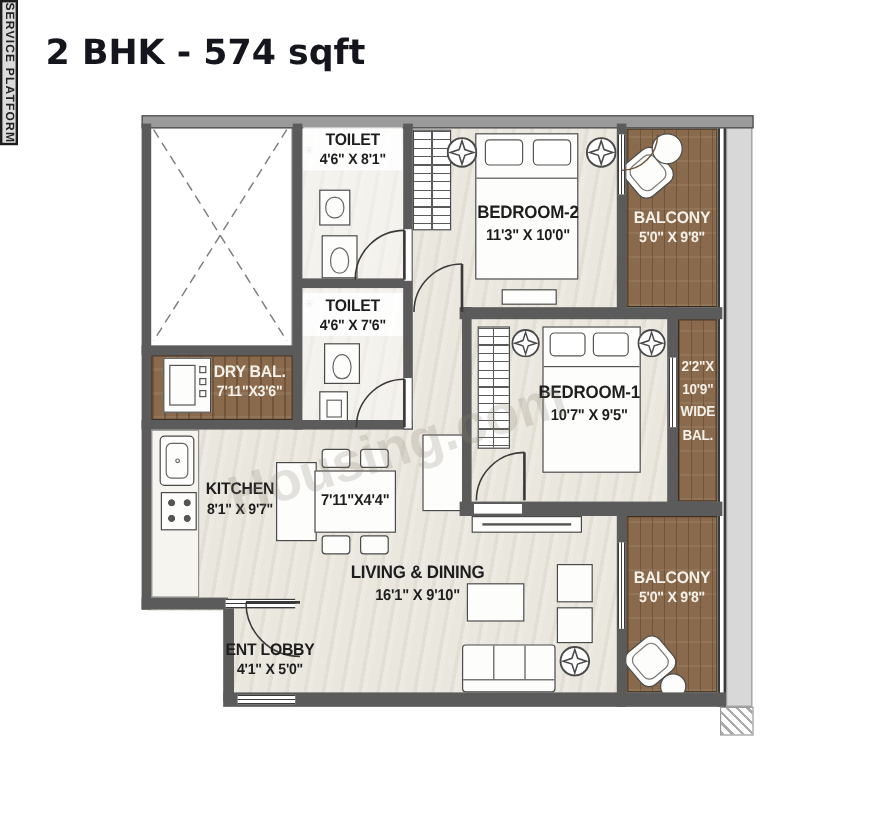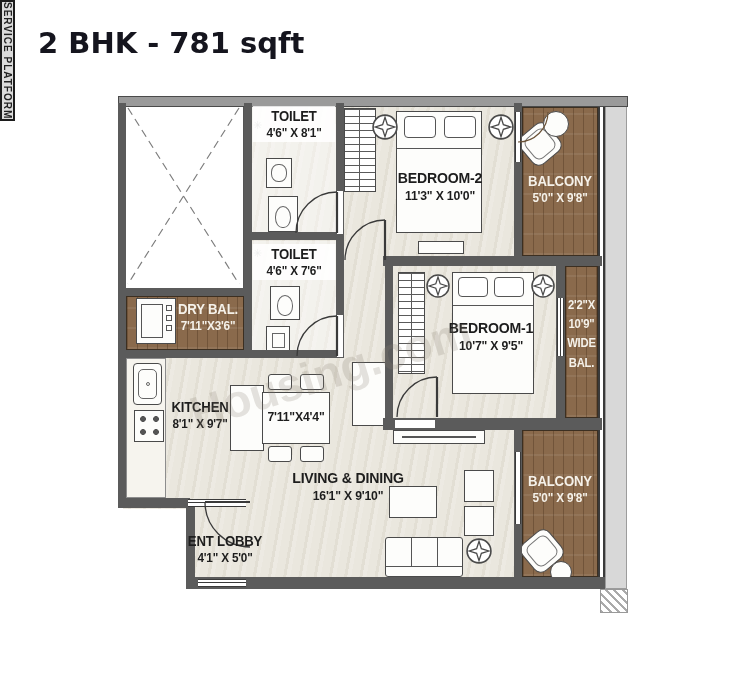--- a/index.html
+++ b/index.html
@@ -67,21 +67,21 @@
   .wm{position:absolute;z-index:8;transform:rotate(-17deg);font-size:46px;font-weight:700;
       color:rgba(135,128,115,.22);white-space:nowrap;pointer-events:none}
   .shower{position:absolute;z-index:3;font-size:11px;color:#8a8a8a}
   .thinline{position:absolute;background:#555;z-index:3}
 </style>
 </head>
 <body>
 
 <div class="stage">
 
-  <div class="title">2 BHK - 781 sqft</div>
+  <div class="title">2 BHK - 574 sqft</div>
 
   <div class="abs floor" style="left:123px;top:103px;width:479px;height:486px"></div>
   <div class="abs lightover" style="left:250px;top:103px;width:86px;height:130px"></div>
   <div class="abs lightover" style="left:250px;top:241px;width:86px;height:110px"></div>
   <div class="abs shaft" style="left:123px;top:103px;width:121px;height:186px"></div>
   <div class="abs svc">
       <span>SERVICE PLATFORM</span>
     </div>
   <div class="abs wood" style="left:126px;top:296px;width:118px;height:54px"></div>
   <div class="abs wood" style="left:522px;top:107px;width:76px;height:149px"></div>

